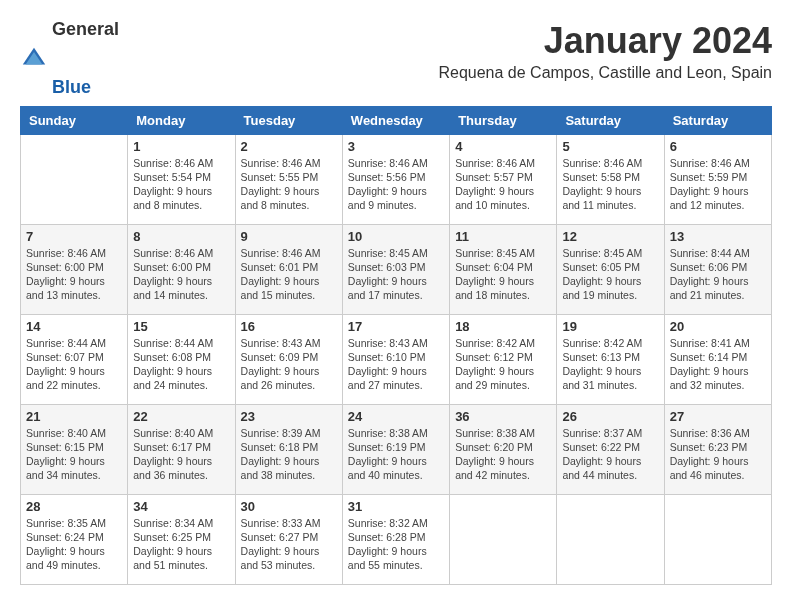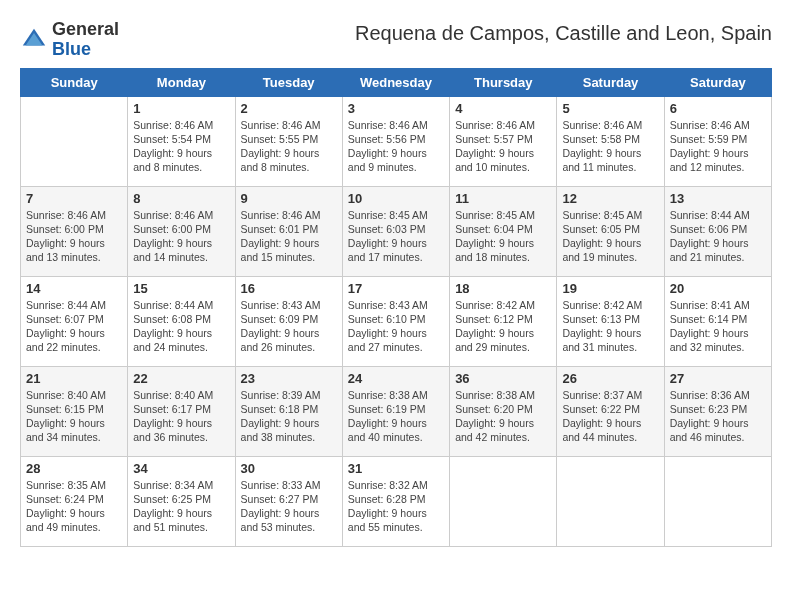--- a/index.html
+++ b/index.html
@@ -18,50 +18,51 @@
     }
     .logo {
       display: flex;
       align-items: center;
       gap: 4px;
     }
     .logo-text {
       display: flex;
       flex-direction: column;
       line-height: 1.1;
+      gap: 38px;
     }
     .logo-icon {
       width: 28px;
       height: 28px;
     }
     .title-section {
       text-align: right;
     }
     .month-title {
       font-size: 36px;
       font-weight: bold;
       color: #333;
     }
     .location-title {
-      font-size: 20px;
+      font-size: 16px;
       color: #333;
       margin-top: 2px;
     }
     .calendar-table {
       width: 100%;
       border-collapse: collapse;
       table-layout: fixed;
     }
     .calendar-table th {
       background-color: #2c6db5;
       color: #fff;
-      padding: 6px 16px;
+      padding: 6px 8px;
       font-size: 13px;
       font-weight: bold;
-      text-align: center;
+      text-align: left;
       border: 1px solid #2c6db5;
     }
     .calendar-table td {
       border: 1px solid #ccc;
       vertical-align: top;
       padding: 4px 5px;
       height: 90px;
       background: #fff;
       font-size: 11px;
       color: #333;
@@ -93,20 +94,21 @@
     <svg class="logo-icon" viewBox="0 0 40 40">
       <polygon points="20,4 36,28 4,28" fill="#2c6db5"></polygon>
       <polygon points="20,10 32,28 8,28" fill="#5a9fd4"></polygon>
     </svg>
     <div class="logo-text">
       <span style="font-size:18px;font-weight:bold;color:#333;">General</span>
       <span style="font-size:18px;font-weight:bold;color:#1a5fa8;">Blue</span>
     </div>
   </div>
   <div class="title-section">
+    <div class="month-title">January 2024</div>
     <div class="location-title">Requena de Campos, Castille and Leon, Spain</div>
   </div>
 </div>
 
 <table class="calendar-table">
   <thead>
     <tr>
       <th>Sunday</th>
       <th>Monday</th>
       <th>Tuesday</th>

